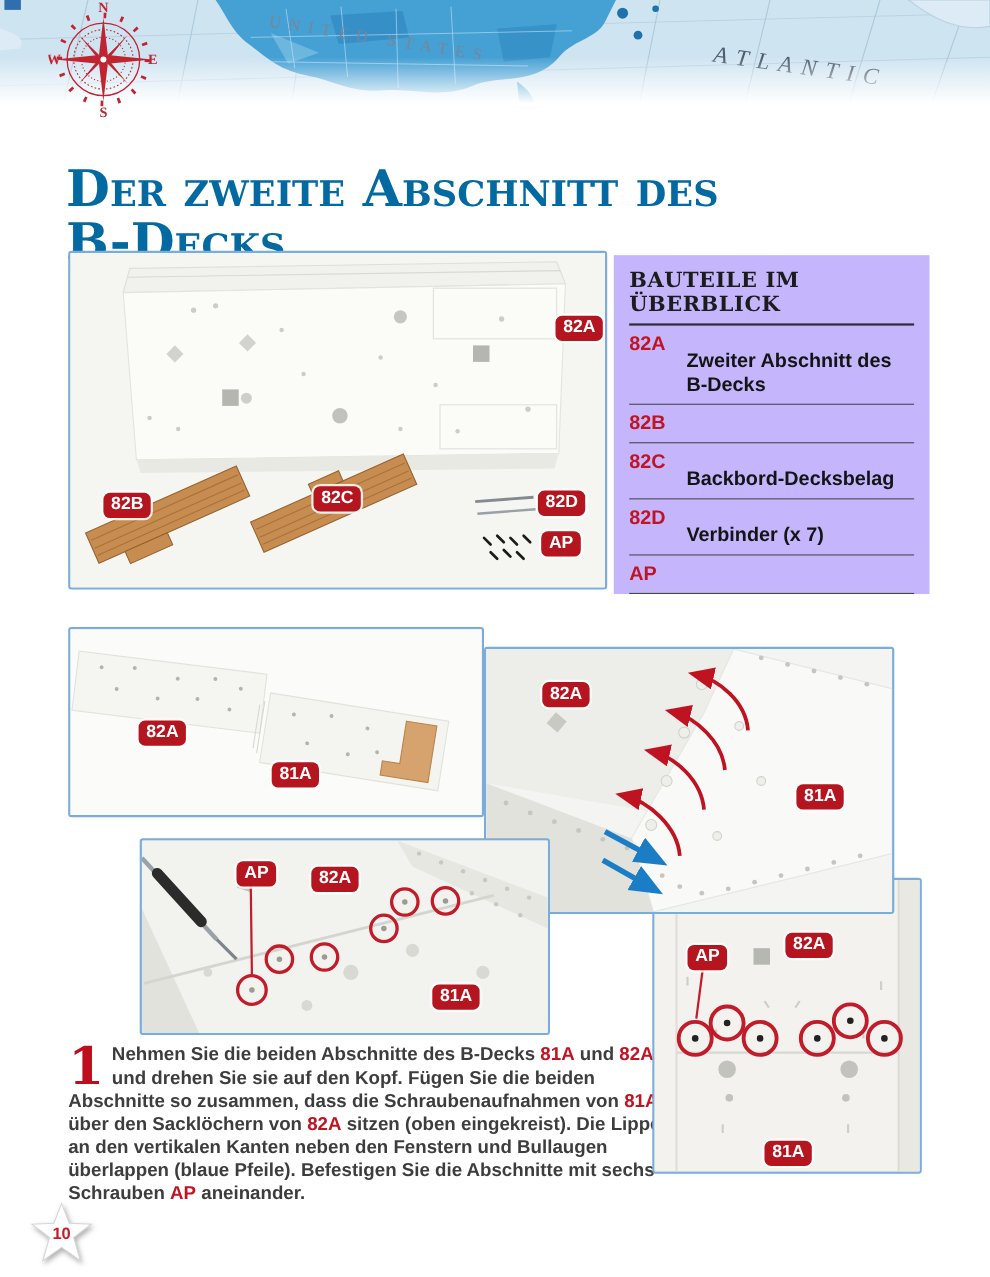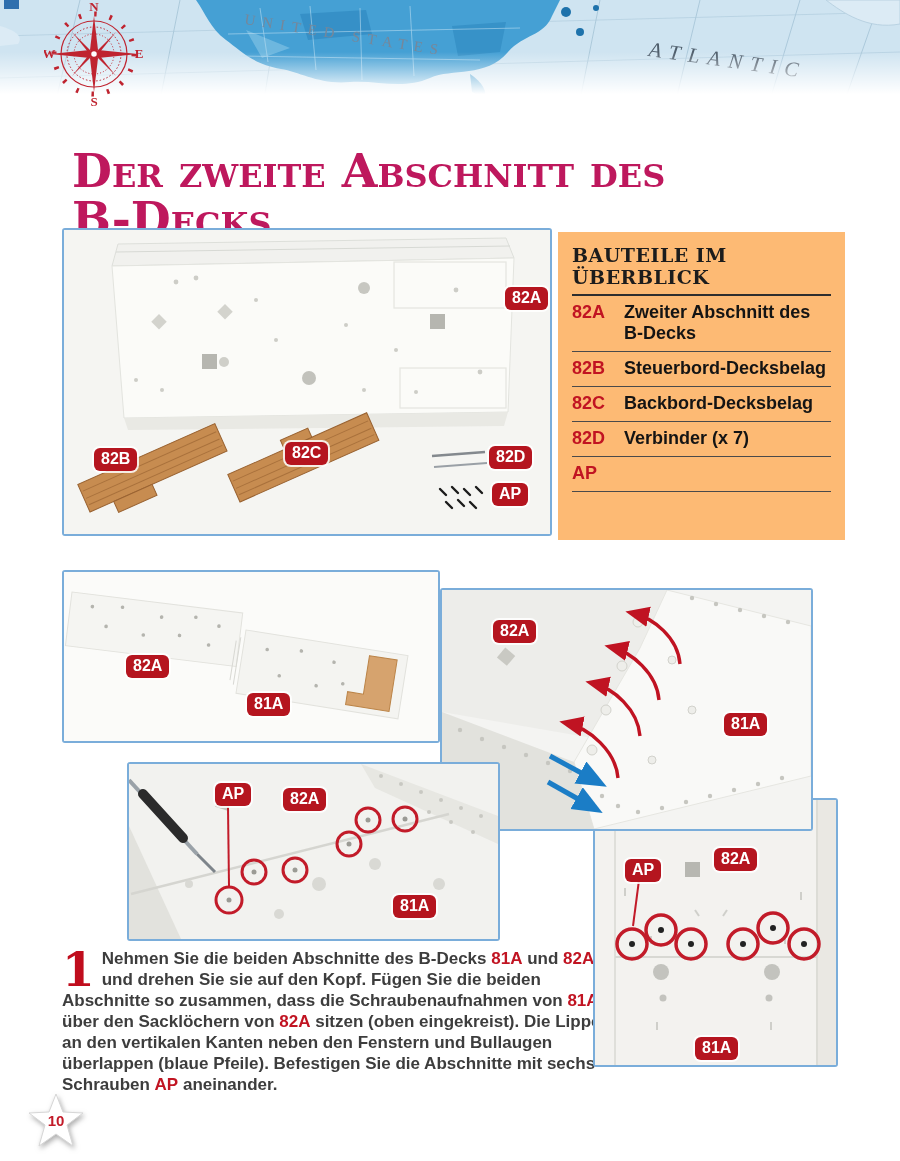--- a/index.html
+++ b/index.html
@@ -7,47 +7,47 @@
         font-family:"Liberation Sans",sans-serif;}
 
   
   .banner{position:absolute;left:0;top:0;width:900px;height:100px;}
   .banner svg{display:block;}
   .banner-fade{position:absolute;left:0;top:52px;width:900px;height:48px;
                background:linear-gradient(to bottom,rgba(255,255,255,0),#ffffff 88%);}
   .compass{position:absolute;left:44px;top:0;width:100px;height:112px;}
 
   
-  .title{position:absolute;left:72px;top:116px;width:760px;
+  .title{position:absolute;left:60px;top:116px;width:760px;
          font-family:"DejaVu Serif","Liberation Serif",serif;
          font-weight:bold;font-variant:small-caps;
-         font-size:46px;line-height:48px;color:#be185d;letter-spacing:0px;}
+         font-size:46px;line-height:48px;color:#0369a1;letter-spacing:0px;}
 
   
   .photo{position:absolute;border:2px solid #7aadda;border-radius:3px;background:#f7f7f4;box-sizing:border-box;}
   .photo svg{display:block;}
   #parts-photo{left:62px;top:228px;width:490px;height:308px;}
   #fig1{left:62px;top:570px;width:378px;height:173px;z-index:3;}
   #fig2{left:440px;top:588px;width:373px;height:243px;z-index:2;}
   #fig3{left:127px;top:762px;width:373px;height:179px;z-index:3;}
   #fig4{left:593px;top:798px;width:245px;height:269px;z-index:1;}
 
   .plabel{position:absolute;background:#b5151f;color:#fff;font-weight:bold;font-size:16px;
           line-height:20px;padding:1px 7px 2px 7px;border-radius:6px;
           box-shadow:0 0 0 2px rgba(255,255,255,0.85);white-space:nowrap;}
 
   
   .sidebar{position:absolute;left:558px;top:232px;width:287px;height:308px;
-           background:#fdba74;box-sizing:border-box;padding:12px 14px 0 14px;}
+           background:#c4b5fd;box-sizing:border-box;padding:12px 14px 0 14px;}
   .sidebar h2{margin:0;padding:0 0 6px 0;font-family:"DejaVu Serif","Liberation Serif",serif;
               font-size:19px;letter-spacing:0.5px;color:#1c1c1c;
               border-bottom:2px solid #2e2e2e;}
   .sidebar .row{display:flex;padding:6px 0 7px 0;border-bottom:1.5px solid #4a4a4a;}
   .sidebar .code{width:52px;flex:0 0 52px;color:#c11422;font-weight:bold;font-size:18px;line-height:21px;}
-  .sidebar .desc{color:#141414;font-weight:bold;font-size:18px;line-height:21px;white-space:pre-line;}
+  .sidebar .desc{color:#141414;font-weight:bold;font-size:18px;line-height:21px;white-space:pre-line;margin-top:16px;}
 
   
   .step{position:absolute;left:62px;top:948px;width:552px;color:#3d3d3d;
         font-size:17px;line-height:21px;font-weight:600;}
   .step .dropcap{float:left;color:#c00d1d;font-family:"DejaVu Serif","Liberation Serif",serif;
                  font-weight:bold;font-size:47px;line-height:40px;margin:2px 7px 0 0;}
   .step .red-code{color:#c11422;font-weight:bold;}
 
   
   .pagestar{position:absolute;left:26px;top:1090px;width:64px;height:64px;}
@@ -205,21 +205,20 @@
 
   <aside class="sidebar">
     <h2>BAUTEILE IM ÜBERBLICK</h2>
     <div class="row">
       <span class="code">82A</span>
       <span class="desc">Zweiter Abschnitt des
 B-Decks</span>
     </div>
     <div class="row">
       <span class="code">82B</span>
-      <span class="desc">Steuerbord-Decksbelag</span>
     </div>
     <div class="row">
       <span class="code">82C</span>
       <span class="desc">Backbord-Decksbelag</span>
     </div>
     <div class="row">
       <span class="code">82D</span>
       <span class="desc">Verbinder (x 7)</span>
     </div>
     <div class="row">

